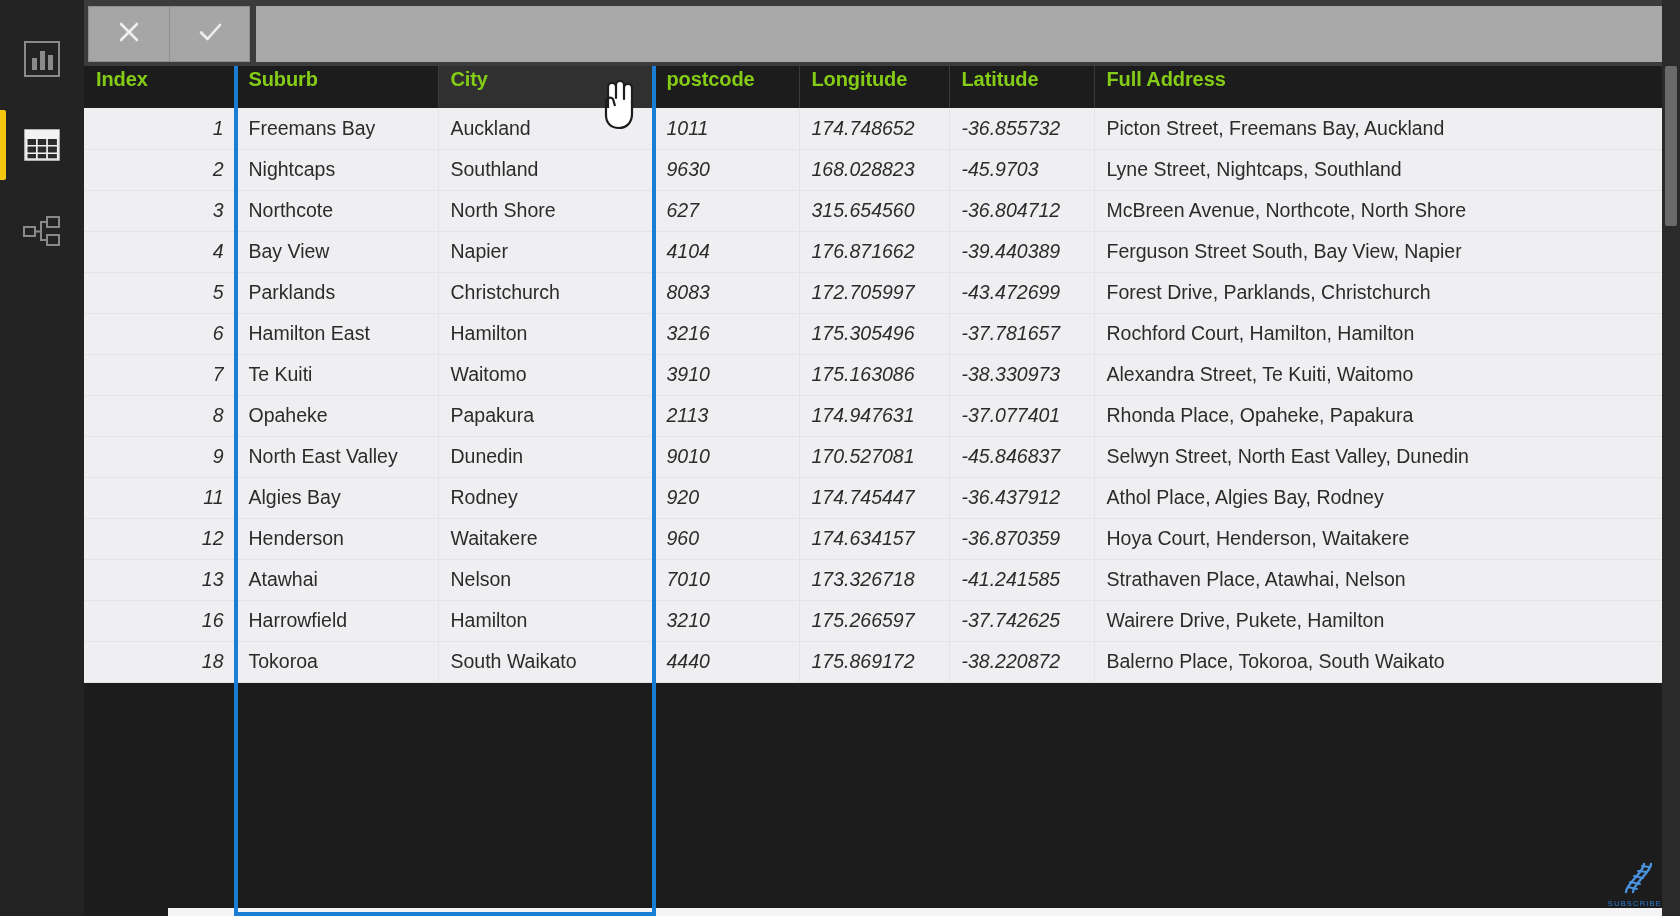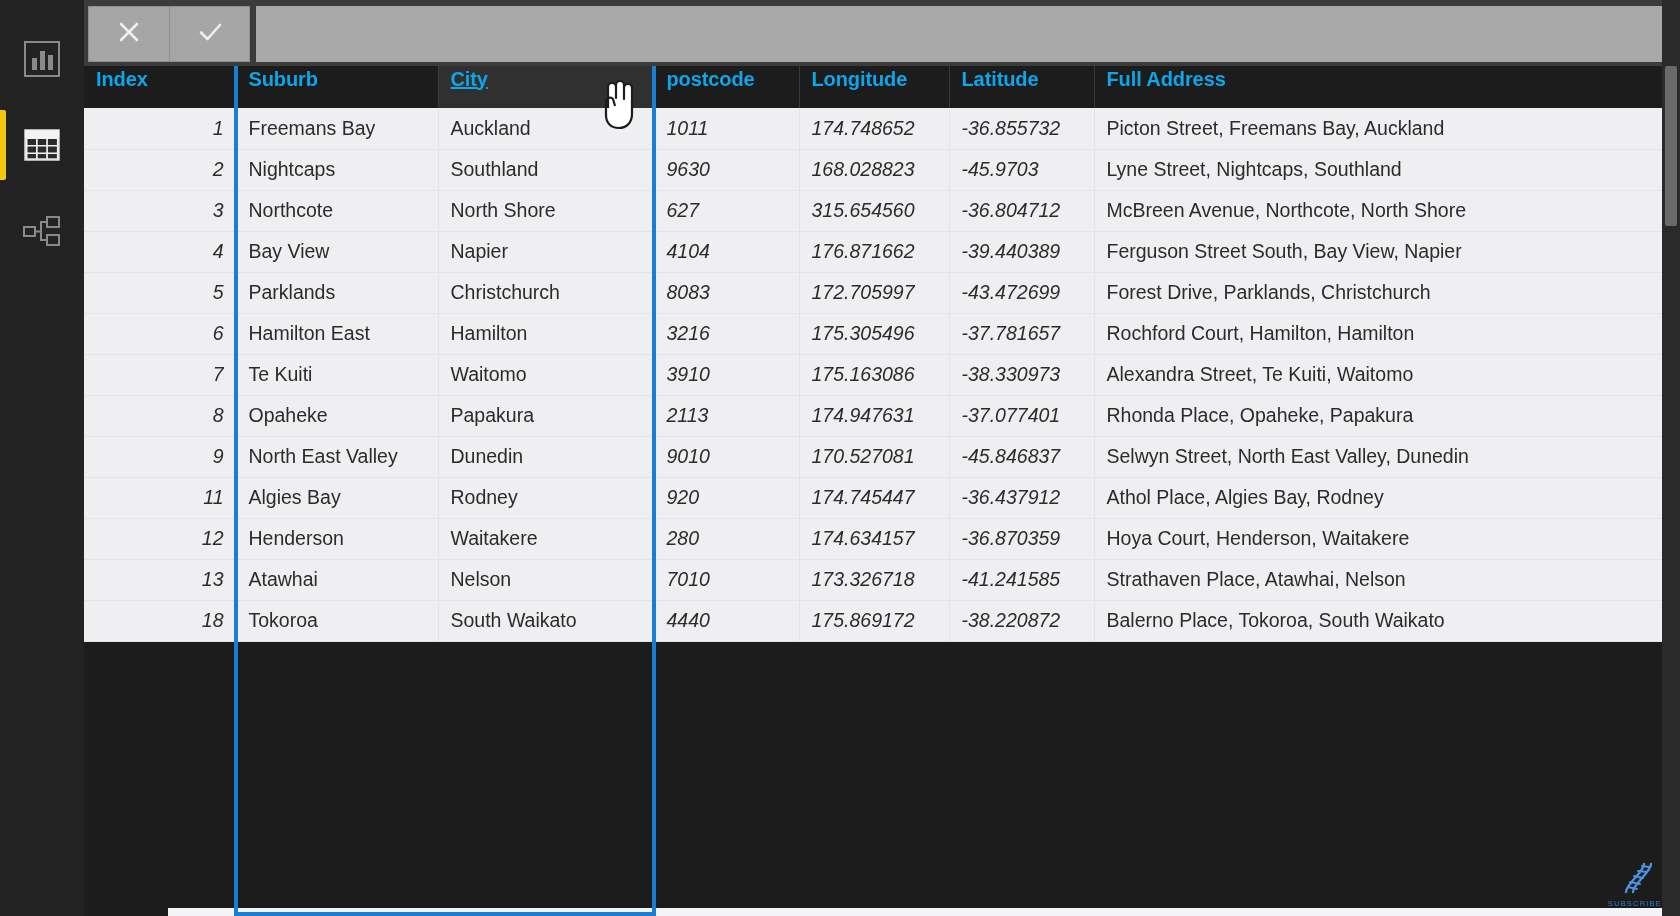--- a/index.html
+++ b/index.html
@@ -109,32 +109,32 @@
     background: #1c1c1c;
   }
   table.grid {
     border-collapse: collapse;
     width: 1596px;
     table-layout: fixed;
     font-size: 19.5px;
   }
   table.grid th {
     background: #1c1c1c;
-    color: #0ea5e9;
+    color: #84cc16;
     font-weight: bold;
     font-size: 20px;
     text-align: left;
     height: 42px;
     padding: 0 10px 16px 12px;
     white-space: nowrap;
     vertical-align: middle;
     border-right: 1px solid #3a3a3a;
     letter-spacing: -0.1px;
   }
-  table.grid th.hovered { background: #303030; text-decoration: underline; }
+  table.grid th.hovered { background: #303030; }
 
   table.grid td {
     height: 41px;
     padding: 0 12px;
     color: #2b2b2b;
     background: #efeff1;
     border-bottom: 1px solid #e4e4e7;
     border-right: 1px solid #e4e4e7;
     white-space: nowrap;
     overflow: hidden;
@@ -403,33 +403,42 @@
               <td class="txt">Rodney</td>
               <td class="num">920</td>
               <td class="num">174.745447</td>
               <td class="num">-36.437912</td>
               <td class="txt">Athol Place, Algies Bay, Rodney</td>
             </tr>
             <tr>
               <td class="idx">12</td>
               <td class="txt">Henderson</td>
               <td class="txt">Waitakere</td>
-              <td class="num">280</td>
+              <td class="num">960</td>
               <td class="num">174.634157</td>
               <td class="num">-36.870359</td>
               <td class="txt">Hoya Court, Henderson, Waitakere</td>
             </tr>
             <tr>
               <td class="idx">13</td>
               <td class="txt">Atawhai</td>
               <td class="txt">Nelson</td>
               <td class="num">7010</td>
               <td class="num">173.326718</td>
               <td class="num">-41.241585</td>
               <td class="txt">Strathaven Place, Atawhai, Nelson</td>
+            </tr>
+            <tr>
+              <td class="idx">16</td>
+              <td class="txt">Harrowfield</td>
+              <td class="txt">Hamilton</td>
+              <td class="num">3210</td>
+              <td class="num">175.266597</td>
+              <td class="num">-37.742625</td>
+              <td class="txt">Wairere Drive, Pukete, Hamilton</td>
             </tr>
             <tr>
               <td class="idx">18</td>
               <td class="txt">Tokoroa</td>
               <td class="txt">South Waikato</td>
               <td class="num">4440</td>
               <td class="num">175.869172</td>
               <td class="num">-38.220872</td>
               <td class="txt">Balerno Place, Tokoroa, South Waikato</td>
             </tr>

